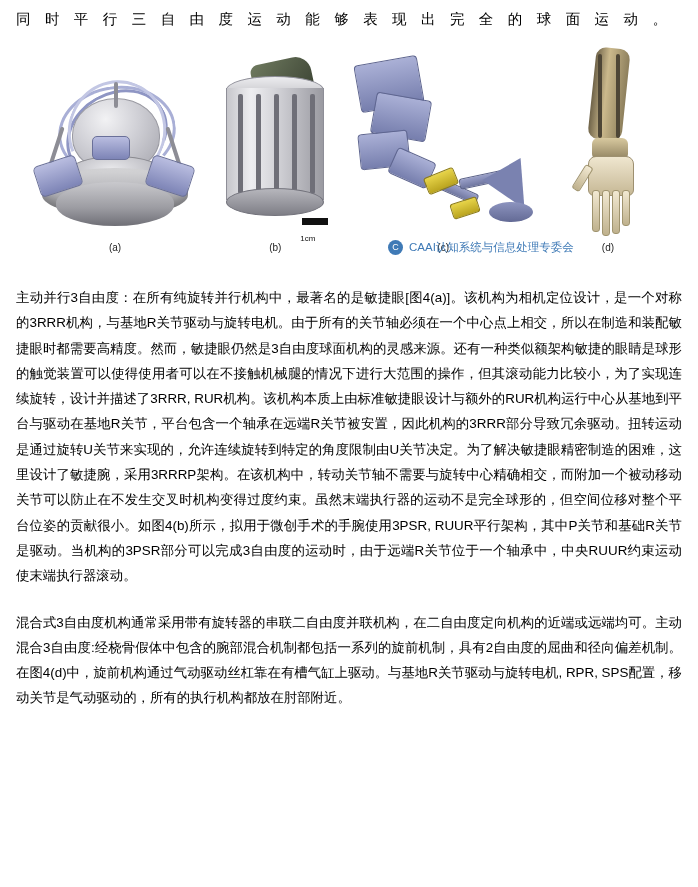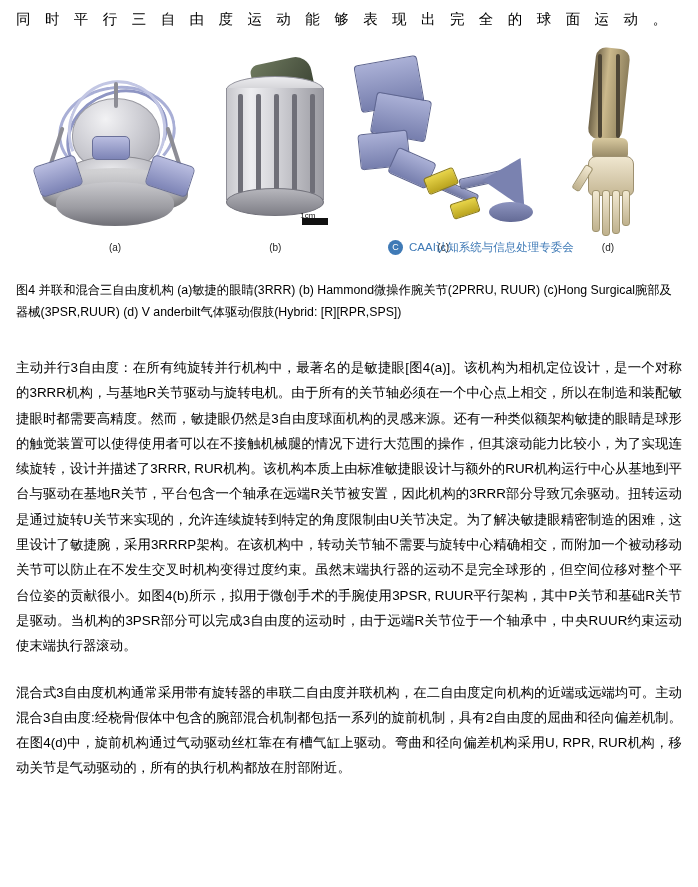--- a/index.html
+++ b/index.html
@@ -178,21 +178,21 @@
     transform: rotate(-12deg);
   }
   .fb-scale {
     position: absolute;
     left: 90px; top: 164px;
     width: 26px; height: 7px;
     background: #111;
   }
   .fb-scale-label {
     position: absolute;
-    left: 88px; top: 157px;
+    left: 88px; top: 180px;
     font-size: 8px;
     color: #111;
   }
 
   
   .fig-c { width: 185px; }
   .fig-c .art {
     position: relative;
     width: 185px;
     height: 185px;
@@ -424,20 +424,19 @@
       <div class="cap">(d)</div>
     </div>
 
   </div>
 
   <div class="watermark">
     <span class="wm-logo">C</span>
     <span>CAAI认知系统与信息处理专委会</span>
   </div>
 
-  <div class="fig-caption">图4 并联和混合三自由度机构 (a)敏捷的眼睛(3RRR)  (b) Hammond微操作腕关节(2PRRU, RUUR)    (c)Hong Surgical腕部及器械(3PSR,RUUR)  (d) V anderbilt气体驱动假肢(Hybrid: [R][RPR,SPS])</div>
 
   <div class="body-block">
     <p class="para">主动并行3自由度：在所有纯旋转并行机构中，最著名的是敏捷眼[图4(a)]。该机构为相机定位设计，是一个对称的3RRR机构，与基地R关节驱动与旋转电机。由于所有的关节轴必须在一个中心点上相交，所以在制造和装配敏捷眼时都需要高精度。然而，敏捷眼仍然是3自由度球面机构的灵感来源。还有一种类似额架构敏捷的眼睛是球形的触觉装置可以使得使用者可以在不接触机械腿的情况下进行大范围的操作，但其滚动能力比较小，为了实现连续旋转，设计并描述了3RRR, RUR机构。该机构本质上由标准敏捷眼设计与额外的RUR机构运行中心从基地到平台与驱动在基地R关节，平台包含一个轴承在远端R关节被安置，因此机构的3RRR部分导致冗余驱动。扭转运动是通过旋转U关节来实现的，允许连续旋转到特定的角度限制由U关节决定。为了解决敏捷眼精密制造的困难，这里设计了敏捷腕，采用3RRRP架构。在该机构中，转动关节轴不需要与旋转中心精确相交，而附加一个被动移动关节可以防止在不发生交叉时机构变得过度约束。虽然末端执行器的运动不是完全球形的，但空间位移对整个平台位姿的贡献很小。如图4(b)所示，拟用于微创手术的手腕使用3PSR, RUUR平行架构，其中P关节和基础R关节是驱动。当机构的3PSR部分可以完成3自由度的运动时，由于远端R关节位于一个轴承中，中央RUUR约束运动使末端执行器滚动。</p>
-    <p class="para">混合式3自由度机构通常采用带有旋转器的串联二自由度并联机构，在二自由度定向机构的近端或远端均可。主动混合3自由度:经桡骨假体中包含的腕部混合机制都包括一系列的旋前机制，具有2自由度的屈曲和径向偏差机制。在图4(d)中，旋前机构通过气动驱动丝杠靠在有槽气缸上驱动。弯曲和径向偏差机构采用U, RPR, RUR机构，移动关节是气动驱动的，所有的执行机构都放在肘部附近。</p>
+    <p class="para">混合式3自由度机构通常采用带有旋转器的串联二自由度并联机构，在二自由度定向机构的近端或远端均可。主动混合3自由度:经桡骨假体中包含的腕部混合机制都包括一系列的旋前机制，具有2自由度的屈曲和径向偏差机制。在图4(d)中，旋前机构通过气动驱动丝杠靠在有槽气缸上驱动。与基地R关节驱动与旋转电机, RPR, SPS配置，移动关节是气动驱动的，所有的执行机构都放在肘部附近。</p>
   </div>
 
 </div>
 
 </body></html>

